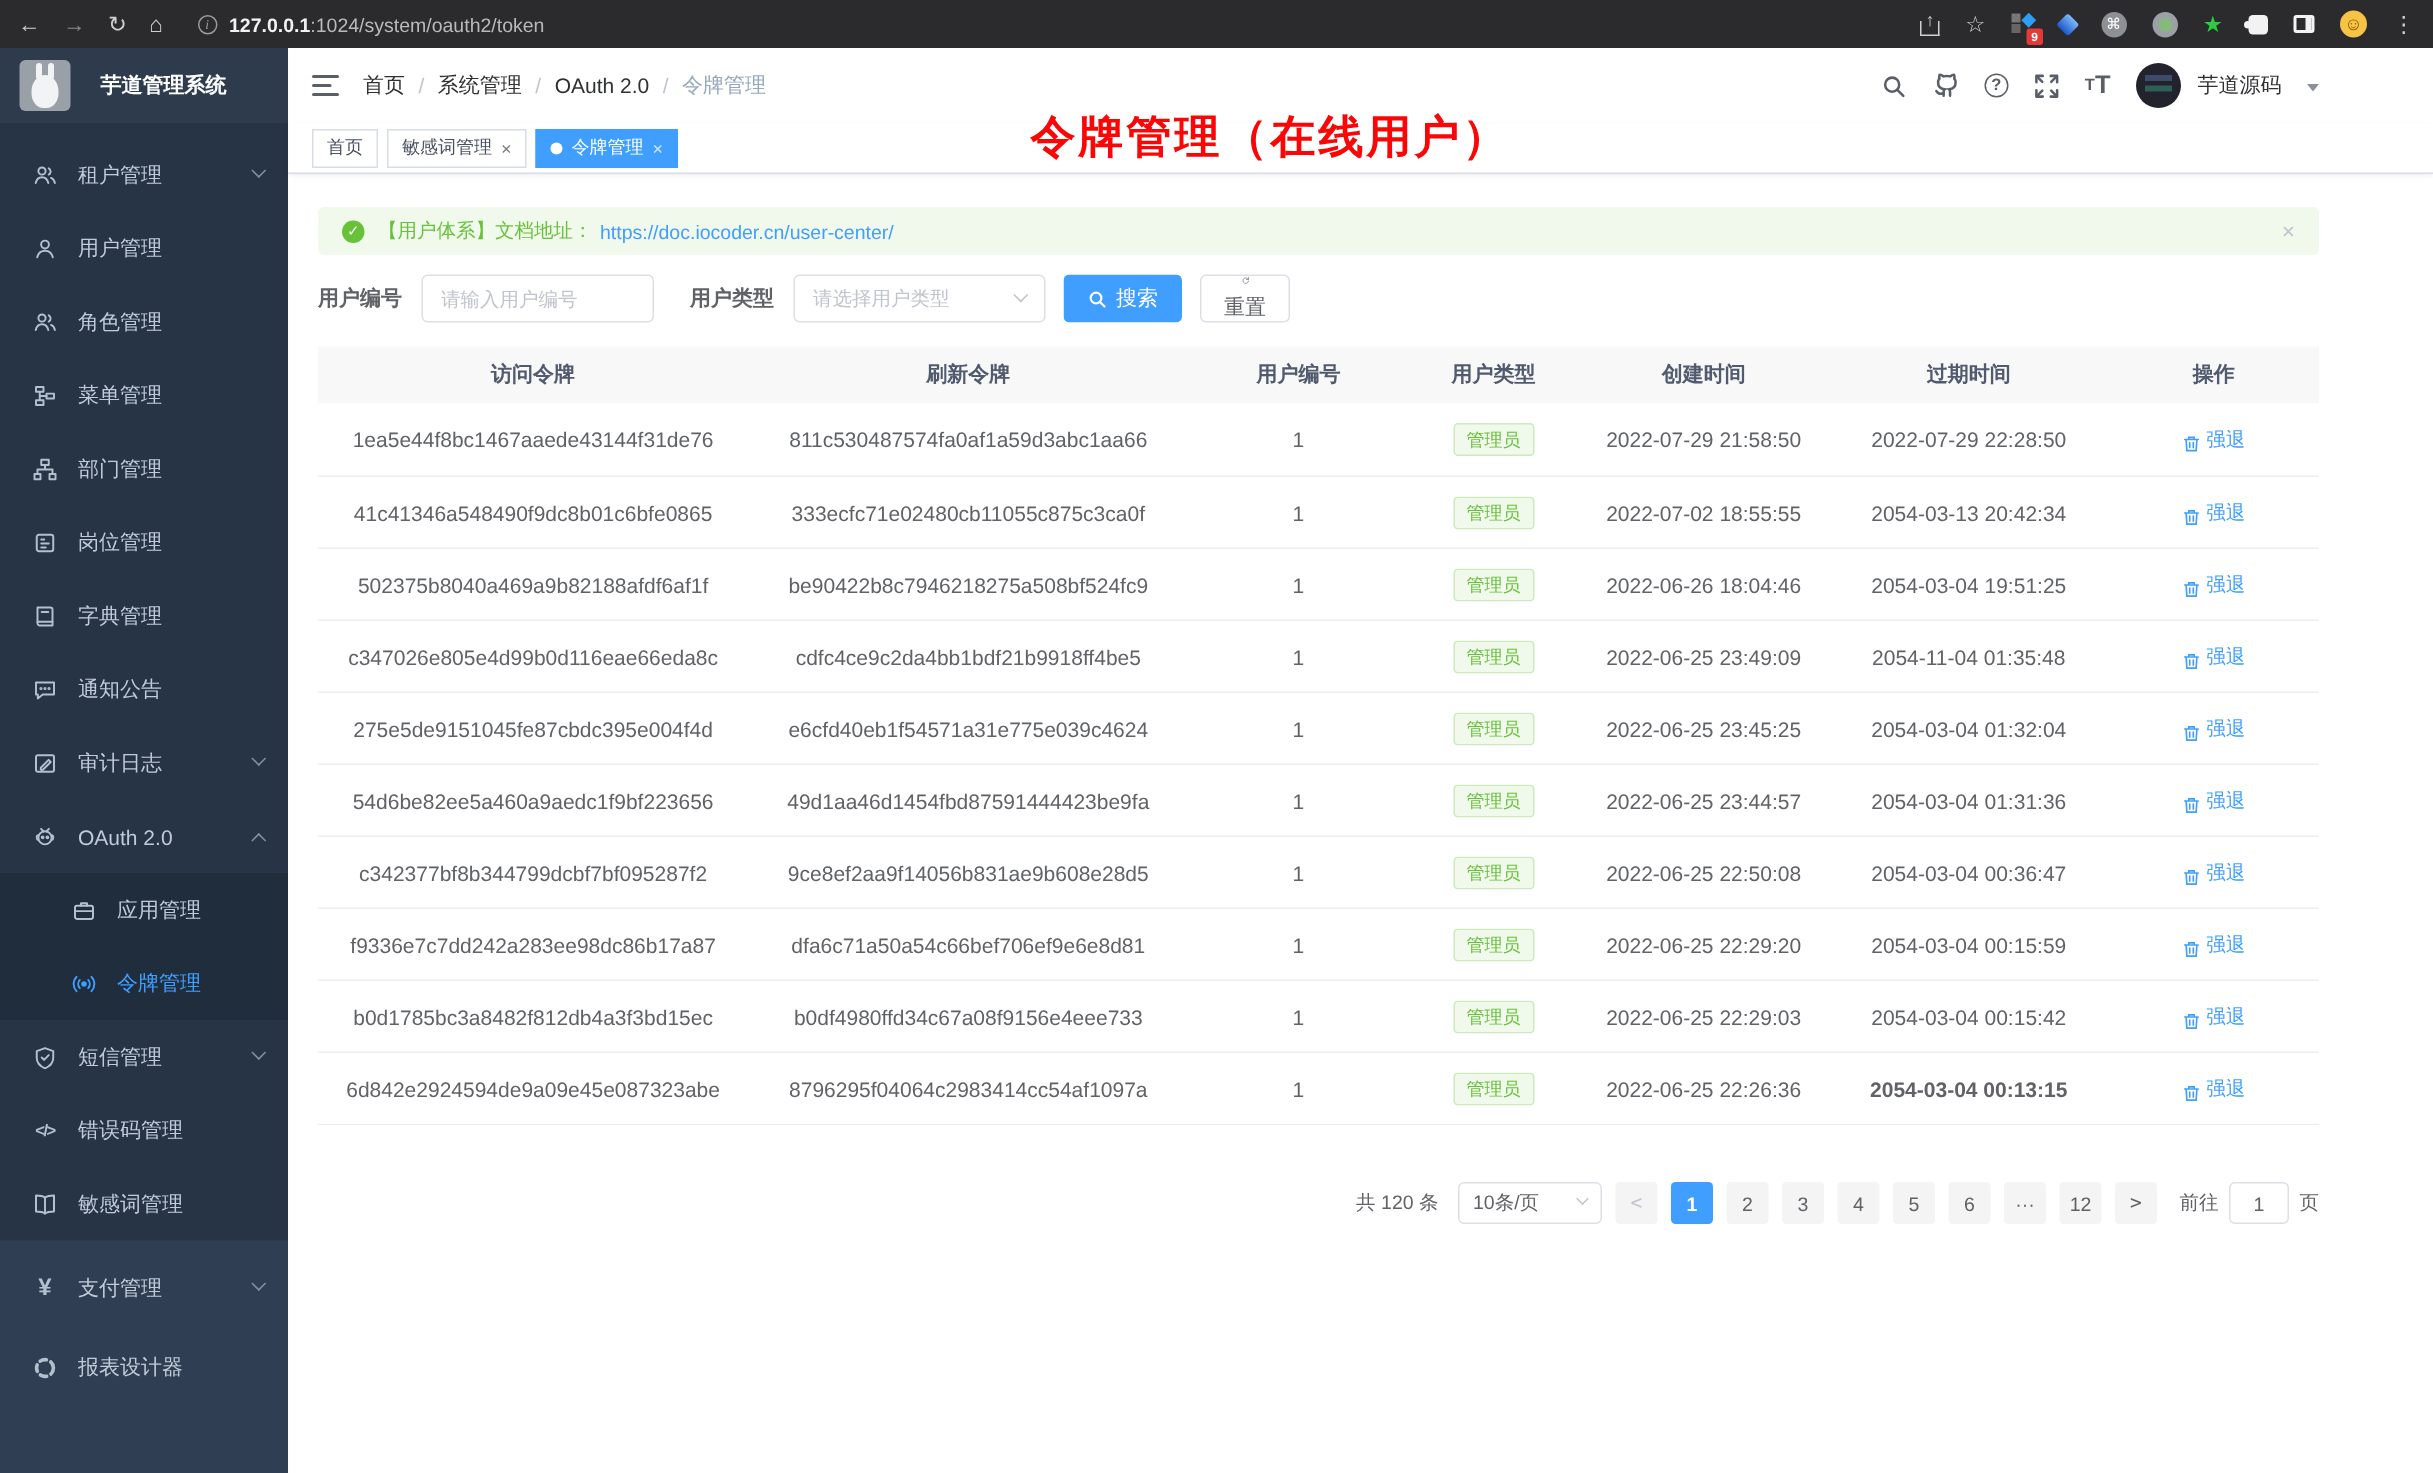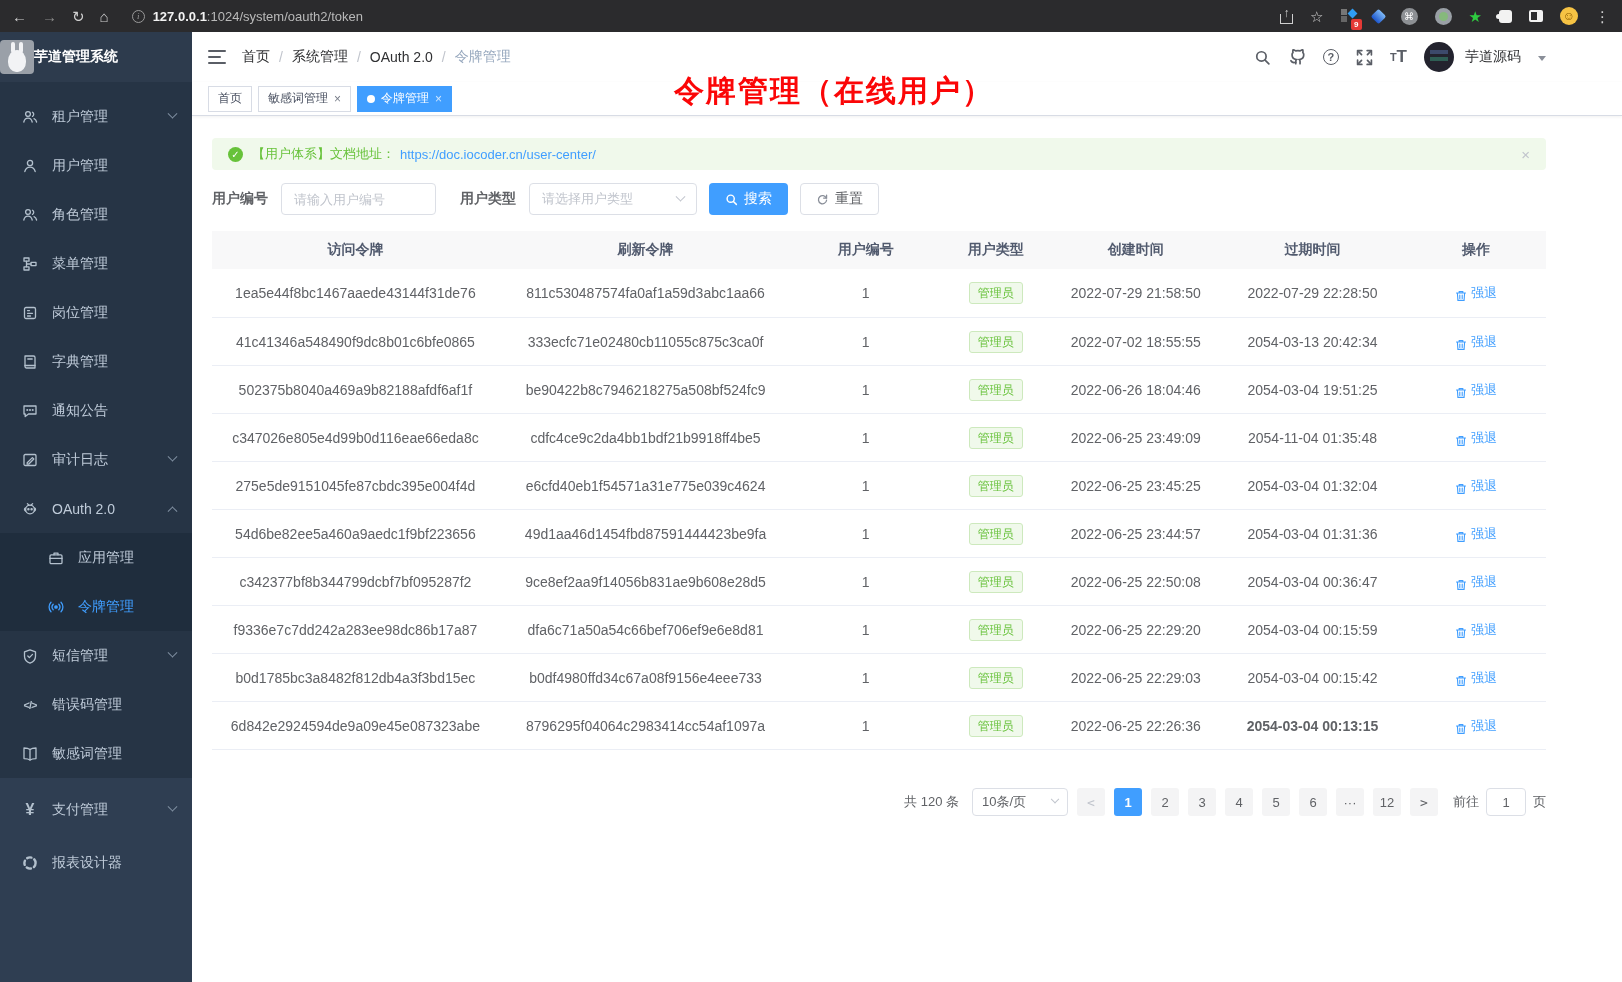--- a/index.html
+++ b/index.html
@@ -34,21 +34,21 @@
   .ext-profile { width:18px; height:18px; border-radius:50%; background:#f6c344; color:#8a5a00; font-size:12px; display:flex; align-items:center; justify-content:center; }
   .b-share { width:13px; height:15px; position:relative; }
   .b-share i { position:absolute; left:0; right:0; top:5px; bottom:0; border:1.5px solid #cfcfcf; border-top:none; }
   .b-share:after { content:"↑"; position:absolute; left:0; right:0; top:-3px; color:#cfcfcf; font-size:12px; text-align:center; }
 
   
   .app { flex:1; display:flex; min-height:0; }
 
   
   .sidebar { width:192px; background:#263445; display:flex; flex-direction:column; flex-shrink:0; }
-  .logo-row { height:50px; background:#2d3b4d; display:flex; align-items:center; gap:0; flex-shrink:0; }
+  .logo-row { height:50px; background:#2d3b4d; display:flex; align-items:center; padding-left:13px; gap:20px; flex-shrink:0; }
   .logo-img { width:34px; height:34px; border-radius:4px; background:#9aa0a8; position:relative; overflow:hidden; }
   .logo-img:before { content:""; position:absolute; left:8px; top:10px; width:18px; height:22px; border-radius:50% 50% 45% 45%; background:#f2f3f5; }
   .logo-img:after { content:""; position:absolute; left:11px; top:2px; width:4px; height:11px; border-radius:2px; background:#f2f3f5; box-shadow:8px 0 0 #f2f3f5; }
   .app-title { color:#fff; font-size:14px; font-weight:bold; }
   .menu-top { padding-top:10px; }
   .menu-bottom { background:#2f3e52; flex:1; padding-top:5px; }
   .menu-item { height:49px; display:flex; align-items:center; padding:0 16px 0 21px; color:#bfcbd9; font-size:14px; gap:13px; cursor:pointer; }
   .menu-bottom .menu-item { height:53px; }
   .menu-item.sub { padding-left:47px; background:#1f2d3d; }
   .menu-item.active { color:#409eff; }
@@ -79,39 +79,39 @@
   .nav-avatar:after { content:""; position:absolute; left:6px; top:8px; width:18px; height:4px; background:#3c4a6b; box-shadow:0 7px 0 #2e5e54; }
   .nav-user { font-size:14px; color:#303133; margin-left:-6px; }
   .caret-down { width:0; height:0; border-left:4px solid transparent; border-right:4px solid transparent; border-top:5px solid #8a8f99; margin-top:3px; }
 
   .tags-bar { height:34px; display:flex; align-items:center; padding:0 76px 0 16px; gap:6px; border-bottom:1px solid #d8dce5; box-shadow:0 1px 3px rgba(0,0,0,.06); flex-shrink:0; }
   .tag { height:26px; display:flex; align-items:center; padding:0 9px; border:1px solid #d8dce5; background:#fff; font-size:12px; color:#495060; gap:6px; cursor:pointer; white-space:nowrap; }
   .tag.active { background:#409eff; border-color:#409eff; color:#fff; }
   .tag .dot { width:8px; height:8px; border-radius:50%; background:#fff; }
   .tag .tag-close { font-size:12px; opacity:.75; }
 
-  .annotation { position:absolute; left:482px; top:39px; font-size:30px; font-weight:bold; color:#fb0607; letter-spacing:2px; z-index:9; white-space:nowrap; }
+  .annotation { position:absolute; left:495px; top:39px; font-size:30px; font-weight:bold; color:#fb0607; letter-spacing:2px; z-index:9; white-space:nowrap; }
 
   .content { flex:1; padding:22px 76px 0 20px; min-height:0; }
 
   .alert { height:32px; background:#f0f9eb; border-radius:4px; display:flex; align-items:center; padding:0 16px; font-size:13px; color:#67c23a; }
   .check-circle { width:15px; height:15px; border-radius:50%; background:#67c23a; color:#fff; font-size:10px; display:flex; align-items:center; justify-content:center; margin-right:9px; flex-shrink:0; }
   .alert-link { color:#409eff; margin-left:5px; cursor:pointer; text-decoration:none; }
   .alert-close { margin-left:auto; color:#c0c4cc; font-size:15px; cursor:pointer; }
 
   .filter-row { display:flex; align-items:center; margin-top:13px; font-size:14px; }
   .f-label { font-weight:bold; color:#606266; margin-right:13px; white-space:nowrap; }
   .f-input, .f-select { width:155px; height:32px; border:1px solid #dcdfe6; border-radius:4px; padding:0 12px; font-size:13px; color:#606266; font-family:inherit; }
   .f-input::placeholder { color:#c0c4cc; }
   .f-select { width:168px; display:flex; align-items:center; justify-content:space-between; color:#c0c4cc; cursor:pointer; background:#fff; }
   .f-select .chev { border-color:#c0c4cc; }
   .gap24 { width:24px; } .gap12 { width:12px; }
   .btn { height:32px; border-radius:4px; display:flex; align-items:center; gap:6px; font-size:14px; padding:0 15px; cursor:pointer; border:1px solid transparent; white-space:nowrap; }
   .btn-primary { background:#409eff; color:#fff; }
-  .btn-plain { background:#fff; color:#606266; border-color:#dcdfe6; }
+  .btn-plain { background:#fff; color:#606266; border-color:#dcdfe6;flex-direction:column; }
 
   
   .table { margin-top:16px; border-bottom:1px solid #ebeef5; }
   .thead { display:flex; align-items:center; height:38px; background:#f8f8f9; font-size:14px; font-weight:bold; color:#515a6e; }
   .tr { display:flex; align-items:center; height:48px; border-top:1px solid #ebeef5; font-size:14px; color:#606266; background:#fff; }
   .tr:first-of-type { border-top:none; }
   .th,.td { display:flex; align-items:center; justify-content:center; text-align:center; overflow:hidden; padding:0 4px; }
   .badge { display:inline-block; padding:2px 8px; font-size:12px; line-height:16px; color:#67c23a; background:#f0f9eb; border:1px solid #cde9bd; border-radius:3px; }
   .action-link { display:inline-flex; align-items:flex-end; gap:4px; color:#409eff; cursor:pointer; font-size:13px; }
 
@@ -220,20 +220,31 @@
                 <rect x="9" y="6.4" width="5" height="3.2"></rect>
                 <rect x="2" y="10.8" width="5" height="3.2"></rect>
                 <path d="M4.5 5.2v5.6M4.5 8h4.5"></path>
               </svg>
             </span>
             <span class="mi-label">菜单管理</span>
           </div>
           <div class="menu-item">
             <span class="mi-icon">
               <svg width="16" height="16" viewBox="0 0 16 16" fill="none" stroke="currentColor" stroke-width="1.3" stroke-linecap="round" stroke-linejoin="round">
+                <rect x="5.5" y="1.5" width="5" height="3.5"></rect>
+                <rect x="1" y="11" width="4" height="3.5"></rect>
+                <rect x="11" y="11" width="4" height="3.5"></rect>
+                <path d="M8 5v3M3 11V8h10v3"></path>
+              </svg>
+            </span>
+            <span class="mi-label">部门管理</span>
+          </div>
+          <div class="menu-item">
+            <span class="mi-icon">
+              <svg width="16" height="16" viewBox="0 0 16 16" fill="none" stroke="currentColor" stroke-width="1.3" stroke-linecap="round" stroke-linejoin="round">
                 <rect x="2.5" y="2.5" width="11" height="11" rx="1.5"></rect>
                 <path d="M5.5 8.3h5M5.5 11h3M5.5 5.6h2"></path>
               </svg>
             </span>
             <span class="mi-label">岗位管理</span>
           </div>
           <div class="menu-item">
             <span class="mi-icon">
               <svg width="16" height="16" viewBox="0 0 16 16" fill="none" stroke="currentColor" stroke-width="1.3" stroke-linecap="round" stroke-linejoin="round">
                 <path d="M3 2h8.5A1.5 1.5 0 0 1 13 3.5V14H4.5A1.5 1.5 0 0 1 3 12.5z"></path>

